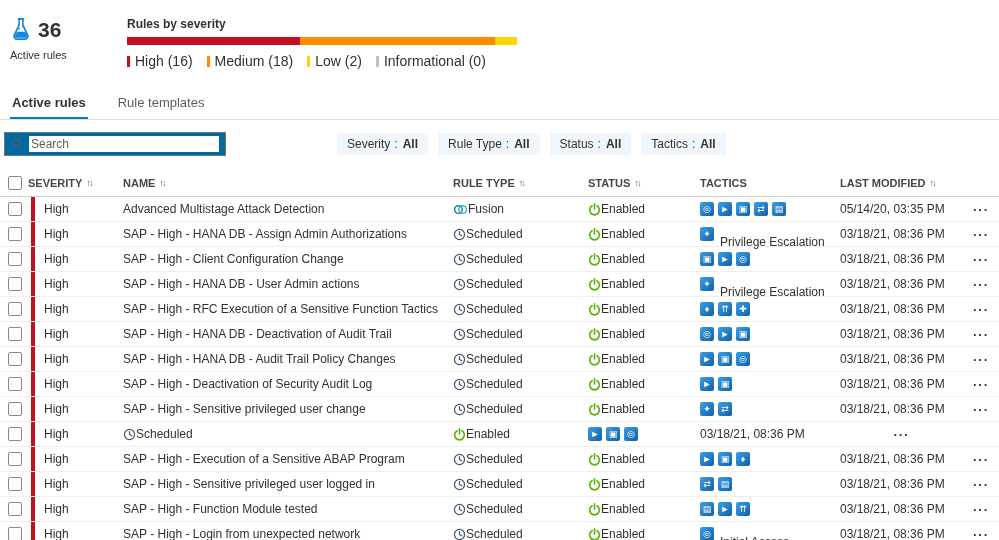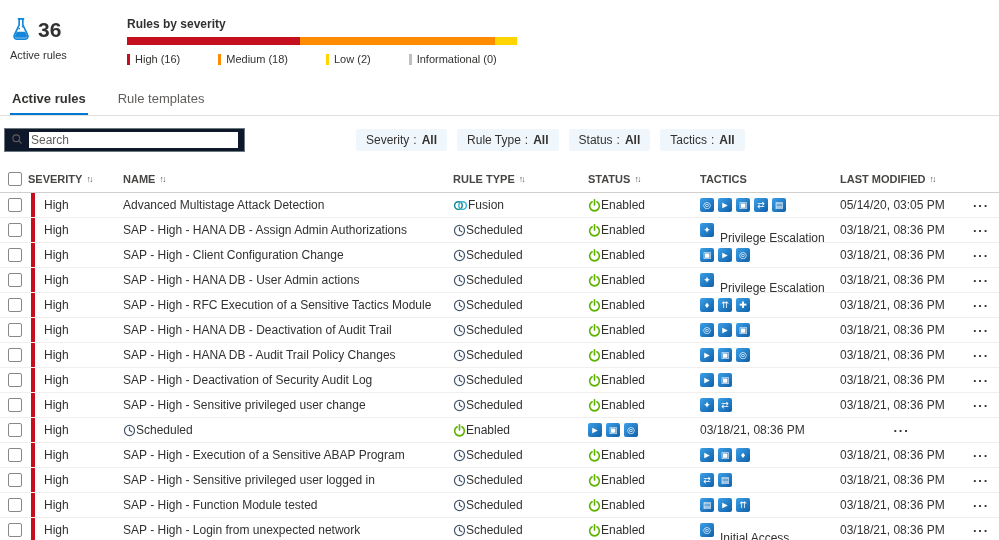--- a/index.html
+++ b/index.html
@@ -9,33 +9,33 @@
   
   .tophdr { display: flex; padding: 16px 0 0 10px; }
   .metric { width: 117px; }
   .metric-top { display: flex; align-items: flex-start; gap: 6px; }
   .metric-count { font-size: 21px; font-weight: 700; line-height: 1; margin-top: 3px; }
   .metric-label { font-size: 11px; margin-top: 3px; }
   .sevchart { padding-top: 1px; }
   .sev-title { font-size: 12px; font-weight: 700; }
   .sev-bar-track { display: flex; width: 390px; height: 8px; margin-top: 6px; }
   .sev-seg { height: 100%; }
-  .legend { display: flex; gap: 38px; margin-top: 8px; font-size: 11px; }
+  .legend { display: flex; gap: 14px; margin-top: 8px; font-size: 14px; }
   .legend-item { display: flex; align-items: center; gap: 5px; }
   .legend-swatch { width: 3px; height: 11px; display: inline-block; }
 
   
   .tabs { display: flex; gap: 28px; padding-left: 10px; margin-top: 20px; border-bottom: 1px solid #e1dfdd; font-size: 13px; }
   .tab { padding: 6px 2px 9px; cursor: pointer; }
   .tab.active { font-weight: 700; box-shadow: inset 0 -2px 0 #0078d4; }
   .tab.inactive { color: #605e5c; }
 
   
   .filterbar { display: flex; align-items: center; margin: 12px 0 0 4px; }
-  .searchbox { width: 241px; height: 24px; border: 1px solid #69797e; display: flex; align-items: center; padding: 0 6px; gap: 6px; background: #0f172a; }
+  .searchbox { width: 222px; height: 24px; border: 1px solid #69797e; display: flex; align-items: center; padding: 0 6px; gap: 6px; background: #0369a1; }
   .searchbox input { border: none; outline: none; font-size: 12px; width: 100%; color: #323130; font-family: inherit; }
   .searchbox input::placeholder { color: #605e5c; }
   .pills { display: flex; gap: 10px; margin-left: 111px; }
   .pill { height: 22px; display: flex; align-items: center; background: #eff6fc; border: none; border-radius: 2px; padding: 0 10px; font-size: 12px; color: #323130; cursor: pointer; font-family: inherit; }
   .pill b { margin-left: 3px; }
   .pill .sep { margin: 0 2px 0 4px; }
 
   
   .table { margin-top: 14px; }
   .grid-row { display: grid; grid-template-columns: 28px 95px 330px 135px 112px 140px 123px 36px; align-items: center; }
@@ -206,21 +206,21 @@
             </span>
             <span>Enabled</span>
           </div>
           <div class="cell c-tactics">
             <span class="tactic-icon">◎</span>
             <span class="tactic-icon">►</span>
             <span class="tactic-icon">▣</span>
             <span class="tactic-icon">⇄</span>
             <span class="tactic-icon">▤</span>
           </div>
-          <div class="cell c-mod">05/14/20, 03:05 PM</div>
+          <div class="cell c-mod">05/14/20, 03:35 PM</div>
           <div class="cell c-menu"><span class="ellipsis">···</span></div>
         </div>
         <div class="trow grid-row">
           <div class="cell c-check">
             <span class="checkbox"></span>
           </div>
           <div class="cell c-sev">
             <span class="sev-bar"></span>
             <span>High</span>
           </div>
@@ -320,21 +320,21 @@
           <div class="cell c-menu"><span class="ellipsis">···</span></div>
         </div>
         <div class="trow grid-row">
           <div class="cell c-check">
             <span class="checkbox"></span>
           </div>
           <div class="cell c-sev">
             <span class="sev-bar"></span>
             <span>High</span>
           </div>
-          <div class="cell c-name">SAP - High - RFC Execution of a Sensitive Tactics Module</div>
+          <div class="cell c-name">SAP - High - RFC Execution of a Sensitive Function Tactics</div>
           <div class="cell c-type">
             <span class="rt-icon">
               <svg width="13" height="13" viewBox="0 0 16 16">
                 <circle cx="8" cy="8" r="6.2" fill="none" stroke="#44566c" stroke-width="1.5"></circle>
                 <path d="M8 4.5 V8 L10.8 9.6" fill="none" stroke="#44566c" stroke-width="1.5" stroke-linecap="round"></path>
               </svg>
             </span>
             <span>Scheduled</span>
           </div>
           <div class="cell c-status">

